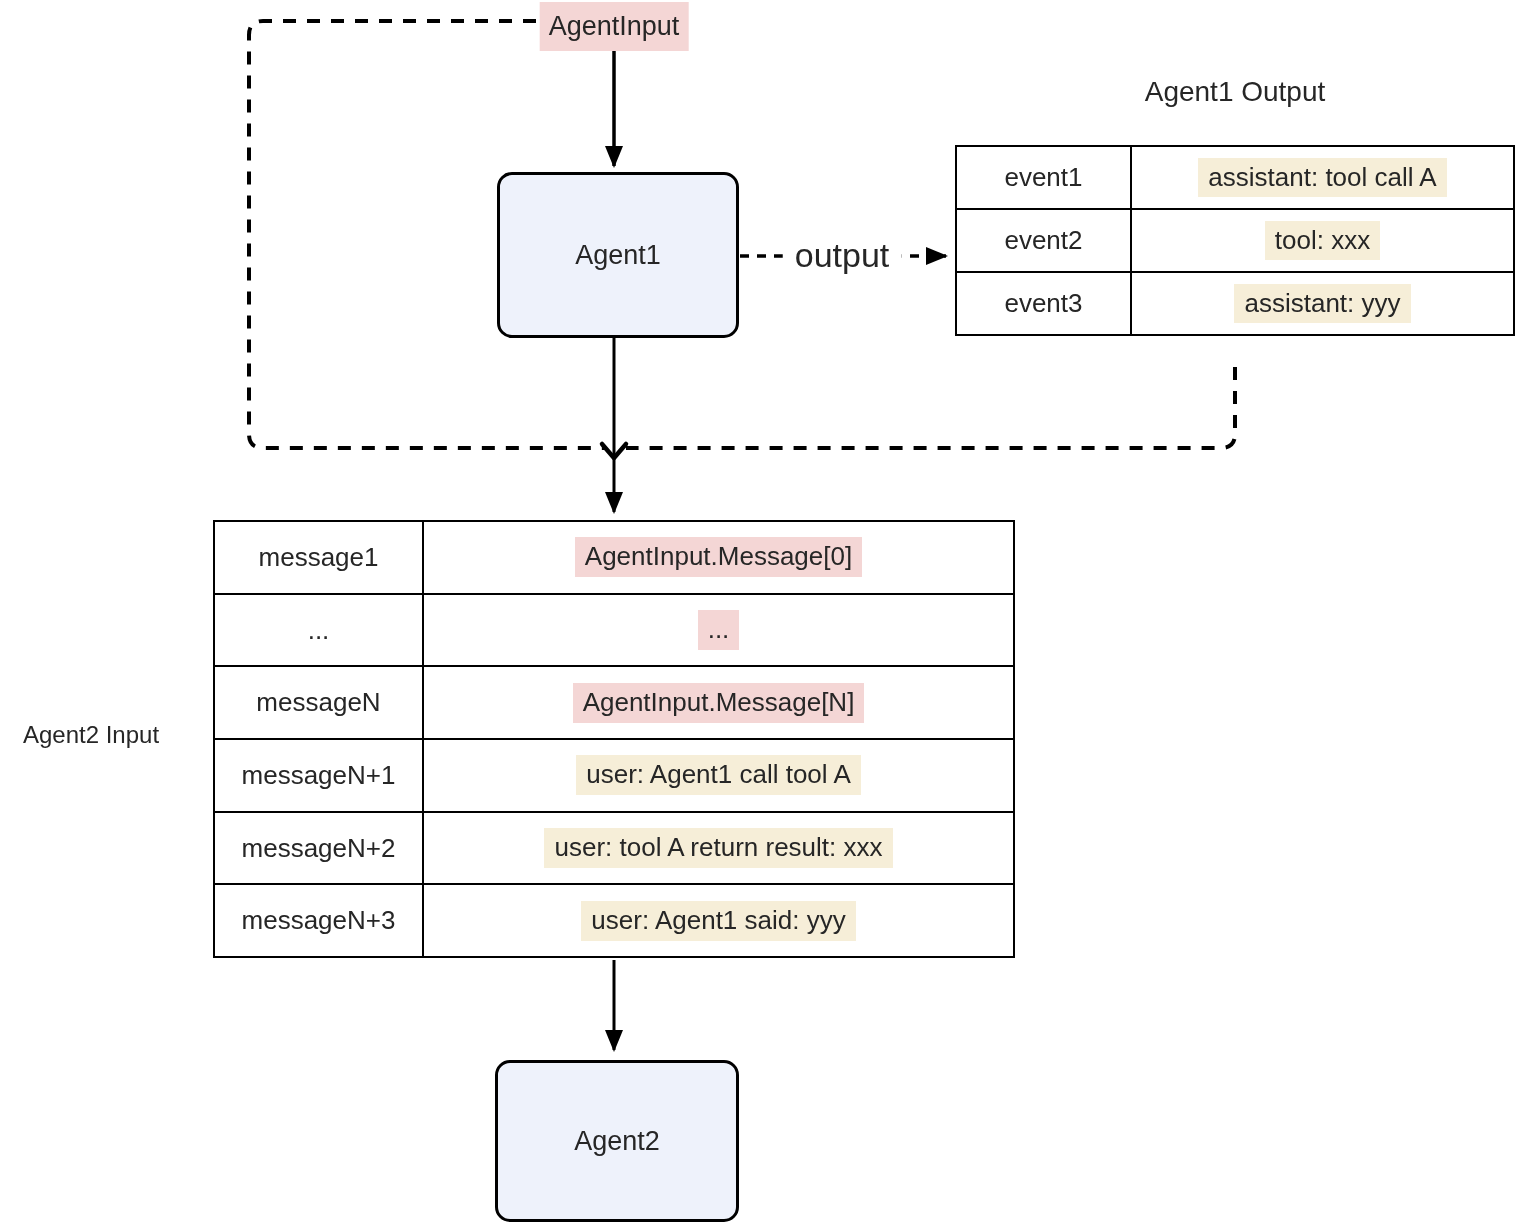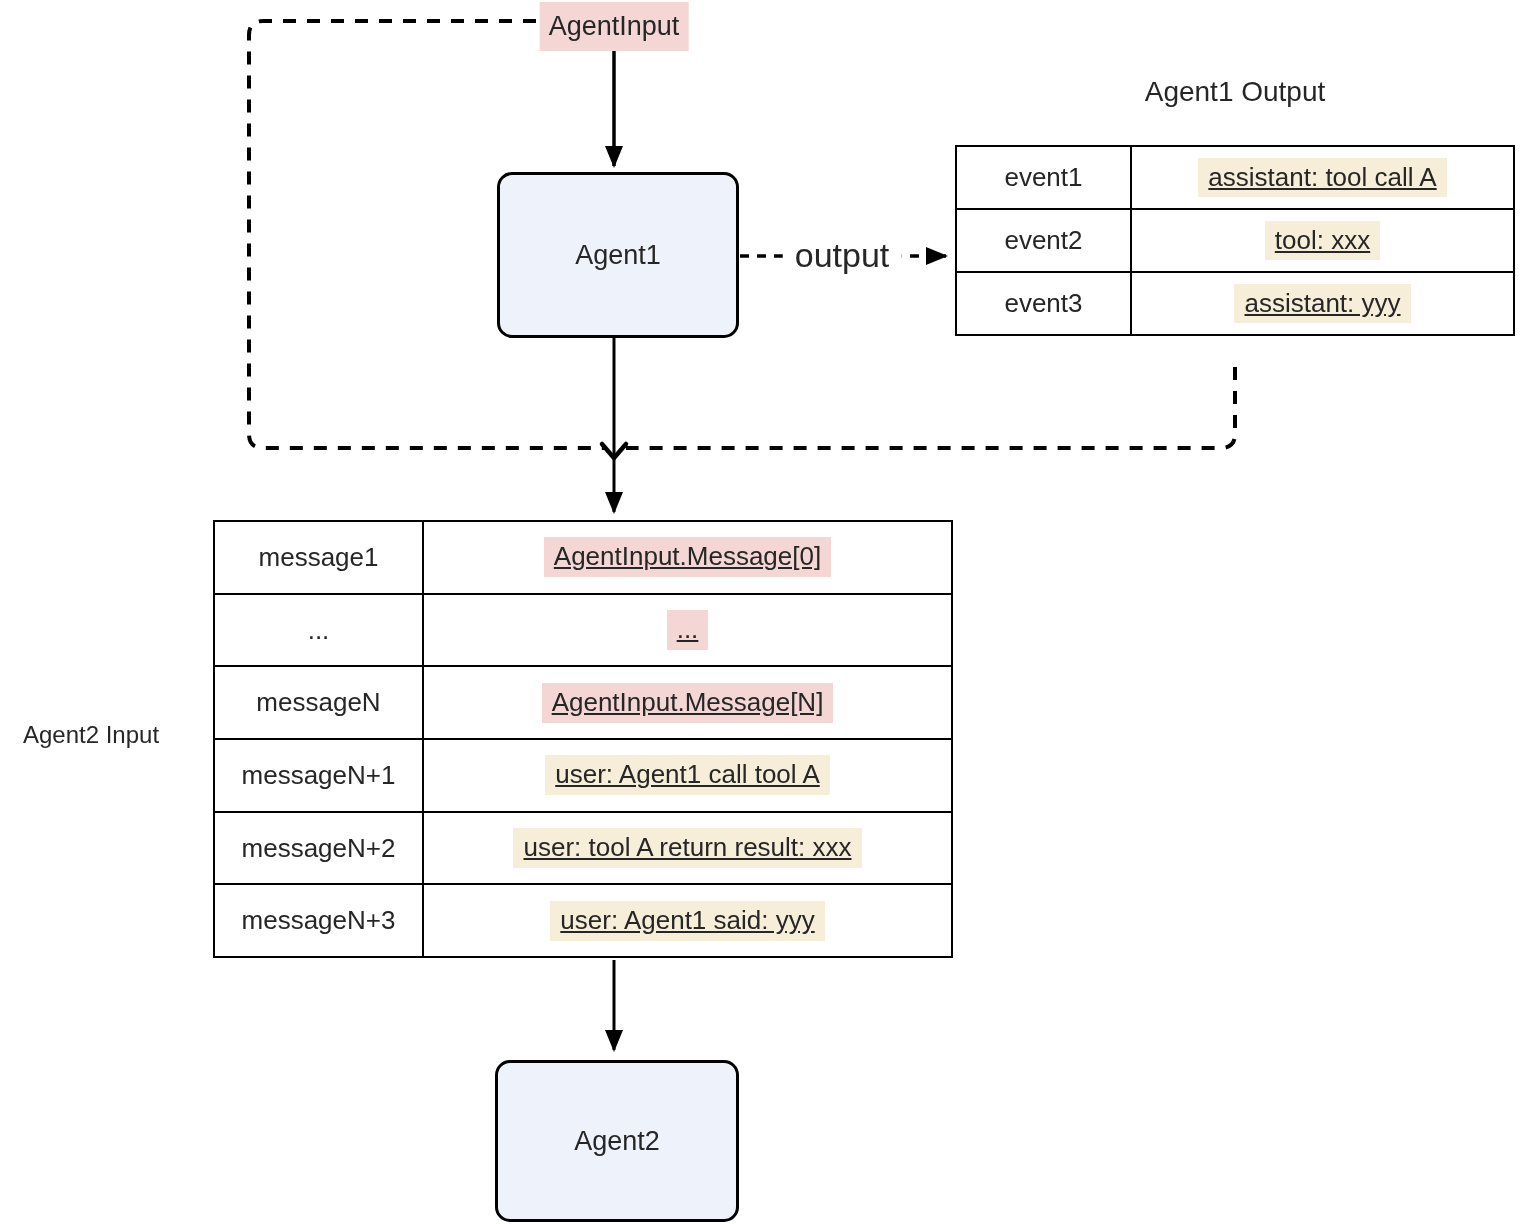--- a/index.html
+++ b/index.html
@@ -43,31 +43,31 @@
     position:absolute;left:0px;top:721px;width:182px;text-align:center;
     font-size:24px;white-space:nowrap;
   }
 
   
   .dtable{
     position:absolute;border:2px solid var(--line);background:#ffffff;
     display:flex;flex-direction:column;box-sizing:border-box;
   }
   .dtable-agent1-output{left:955px;top:145px;width:560px;height:191px;}
-  .dtable-agent2-input{left:213px;top:520px;width:740px;height:438px;}
+  .dtable-agent2-input{left:213px;top:520px;width:802px;height:438px;}
   .t-row{flex:1;display:flex;align-items:stretch;border-top:2px solid var(--line);min-height:0;}
   .t-row:first-of-type{border-top:none;}
   .t-key{
     display:flex;align-items:center;justify-content:center;
     border-right:2px solid var(--line);font-size:26px;flex:0 0 auto;
   }
   .dtable-agent1-output .t-key{width:173px;}
   .dtable-agent2-input .t-key{width:207px;}
   .t-val{flex:1;display:flex;align-items:center;justify-content:center;font-size:26px;}
-  .hl{display:inline-block;padding:3px 10px;line-height:1.3;white-space:nowrap;text-decoration:underline;}
+  .hl{display:inline-block;padding:3px 10px;line-height:1.3;white-space:nowrap;}
   .hl-pink{background:var(--pink);}
   .hl-cream{background:var(--cream);}
 </style>
 </head>
 <body>
 
 <div class="canvas">
 
   <svg class="wires" width="1520" height="1224" viewBox="0 0 1520 1224">
     <defs>

